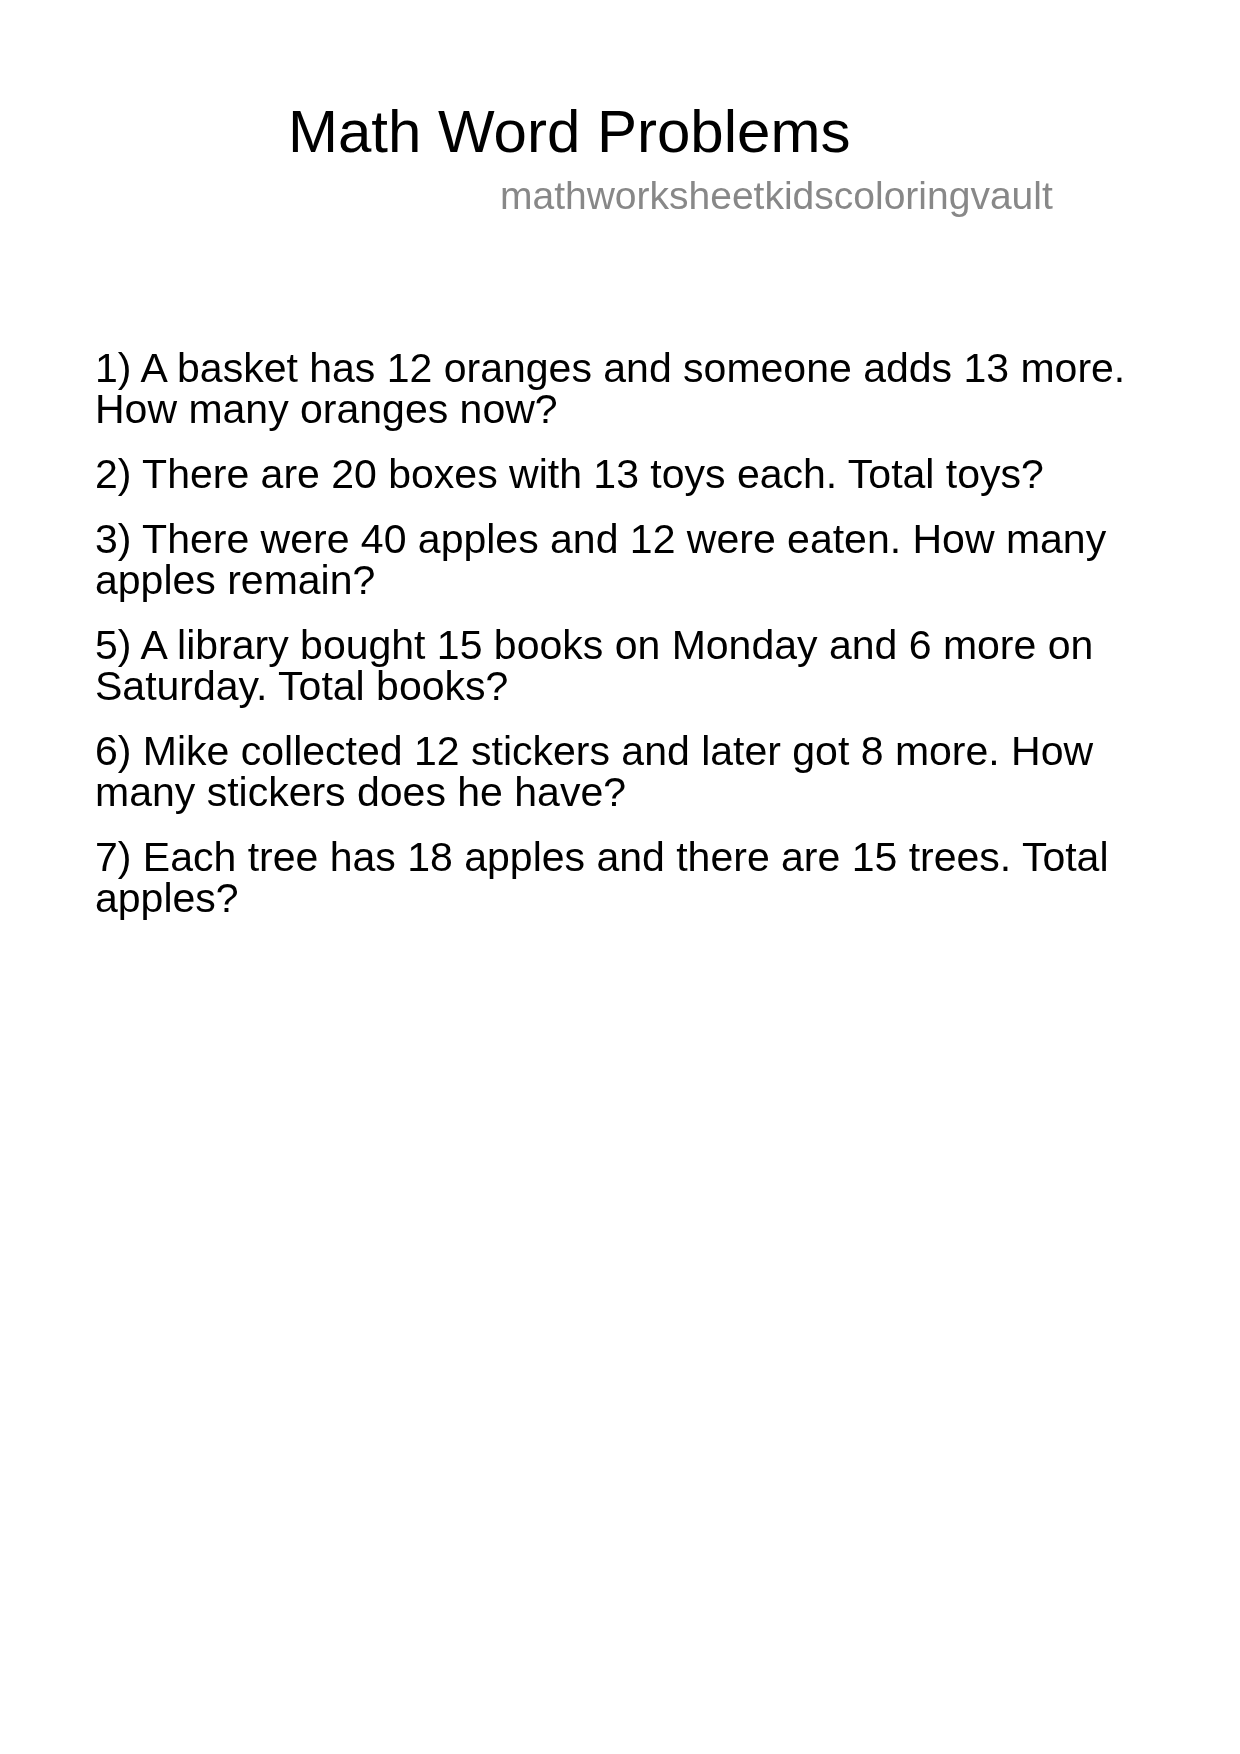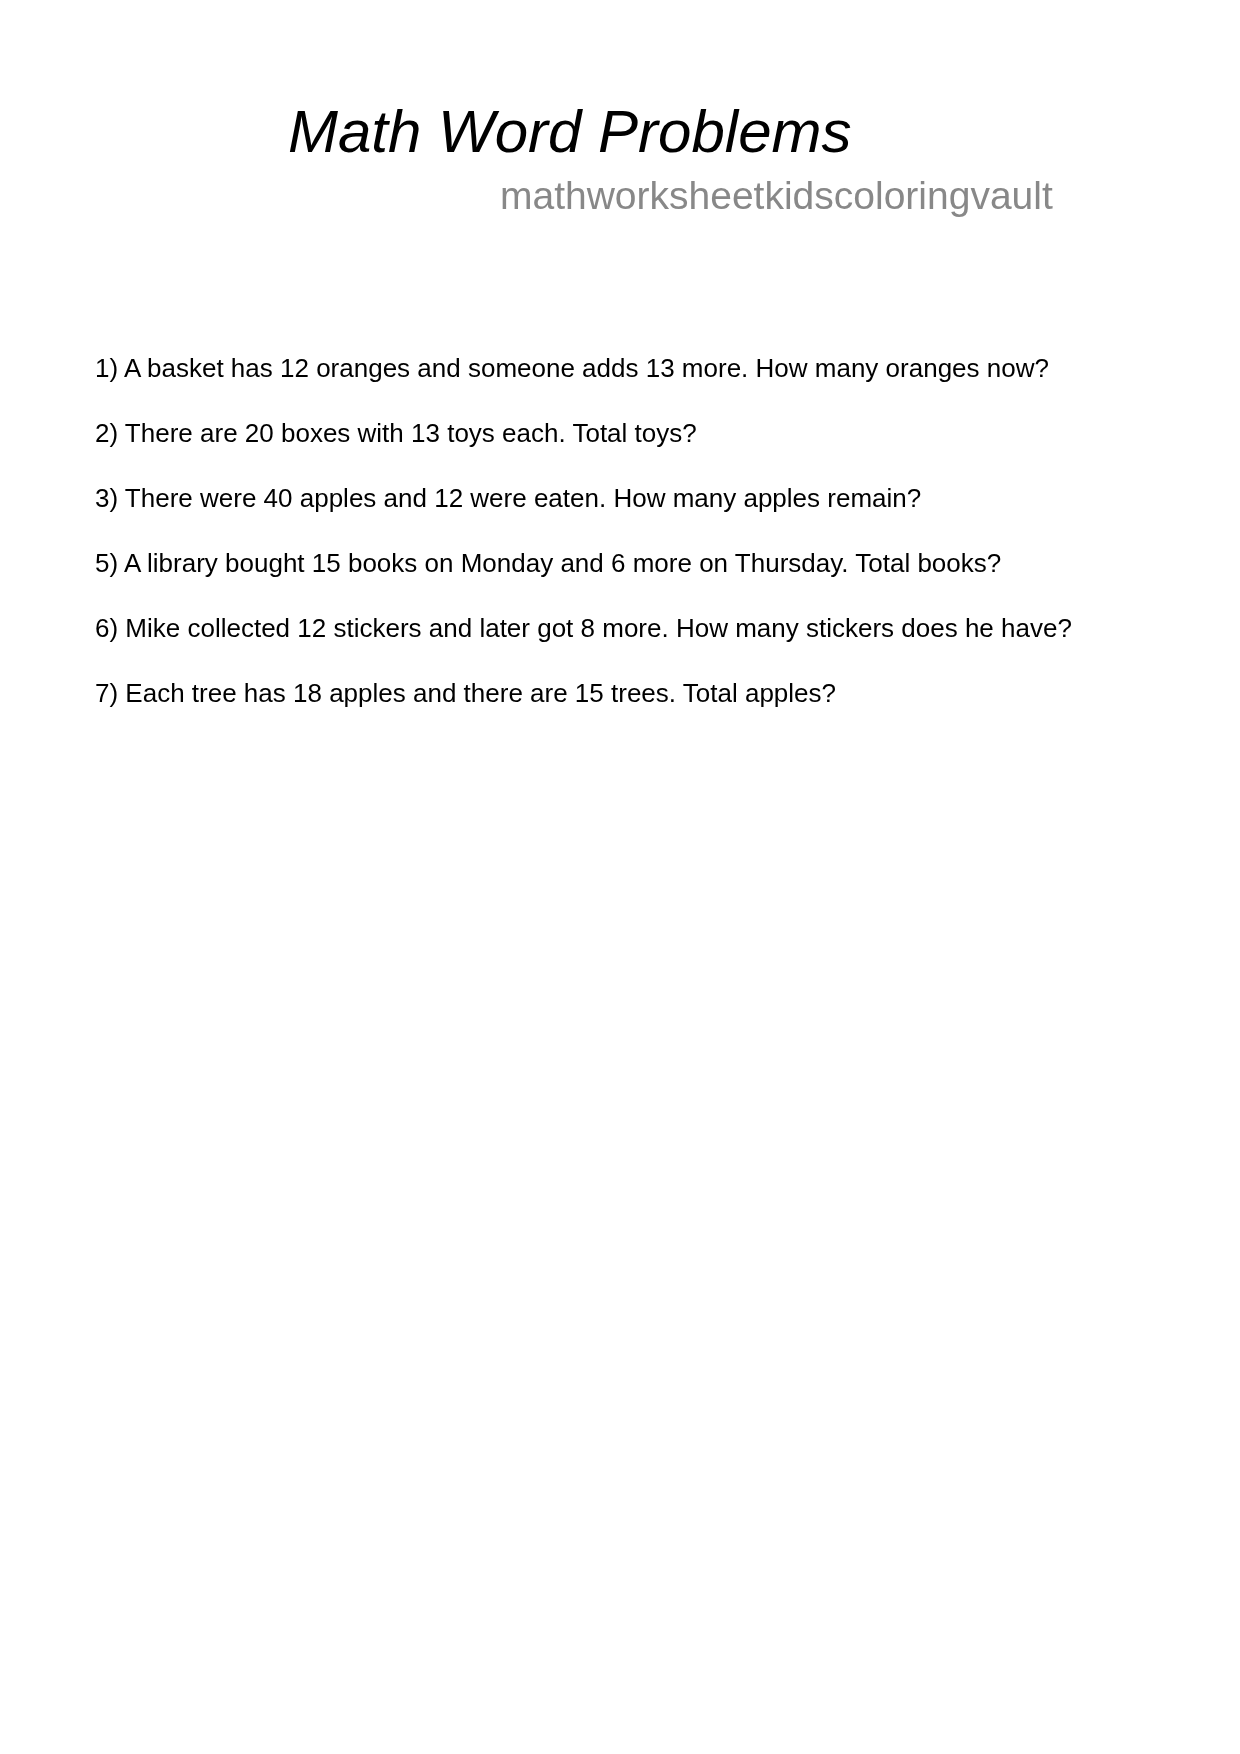--- a/index.html
+++ b/index.html
@@ -19,52 +19,51 @@
     height: 1754px;
     background: #ffffff;
   }
   .page-title {
     font-size: 60px;
     line-height: 69px;
     font-weight: 400;
     color: #000000;
     margin: 97px 0 0 288px;
     white-space: nowrap;
-    font-style: italic;
   }
   .page-subtitle {
     font-size: 39px;
     line-height: 40px;
     font-weight: 400;
     color: #888888;
     margin: 10px 0 0 500px;
     white-space: nowrap;
   }
   .problems {
     margin: 132px 95px 0 95px;
     width: 1050px;
-    font-size: 26px;
+    font-size: 41px;
     line-height: 41px;
     color: #000000;
   }
   .problem {
     margin: 0 0 24px 0;
   }
 </style>
 </head>
 <body>
 
 <div class="page">
 
   <h1 class="page-title">Math Word Problems</h1>
 
   <div class="page-subtitle">mathworksheetkidscoloringvault</div>
 
   <div class="problems">
     <p class="problem">1) A basket has 12 oranges and someone adds 13 more. How many oranges now?</p>
     <p class="problem">2) There are 20 boxes with 13 toys each. Total toys?</p>
     <p class="problem">3) There were 40 apples and 12 were eaten. How many apples remain?</p>
-    <p class="problem">5) A library bought 15 books on Monday and 6 more on Thursday. Total books?</p>
+    <p class="problem">5) A library bought 15 books on Monday and 6 more on Saturday. Total books?</p>
     <p class="problem">6) Mike collected 12 stickers and later got 8 more. How many stickers does he have?</p>
     <p class="problem">7) Each tree has 18 apples and there are 15 trees. Total apples?</p>
   </div>
 
 </div>
 
 </body></html>

